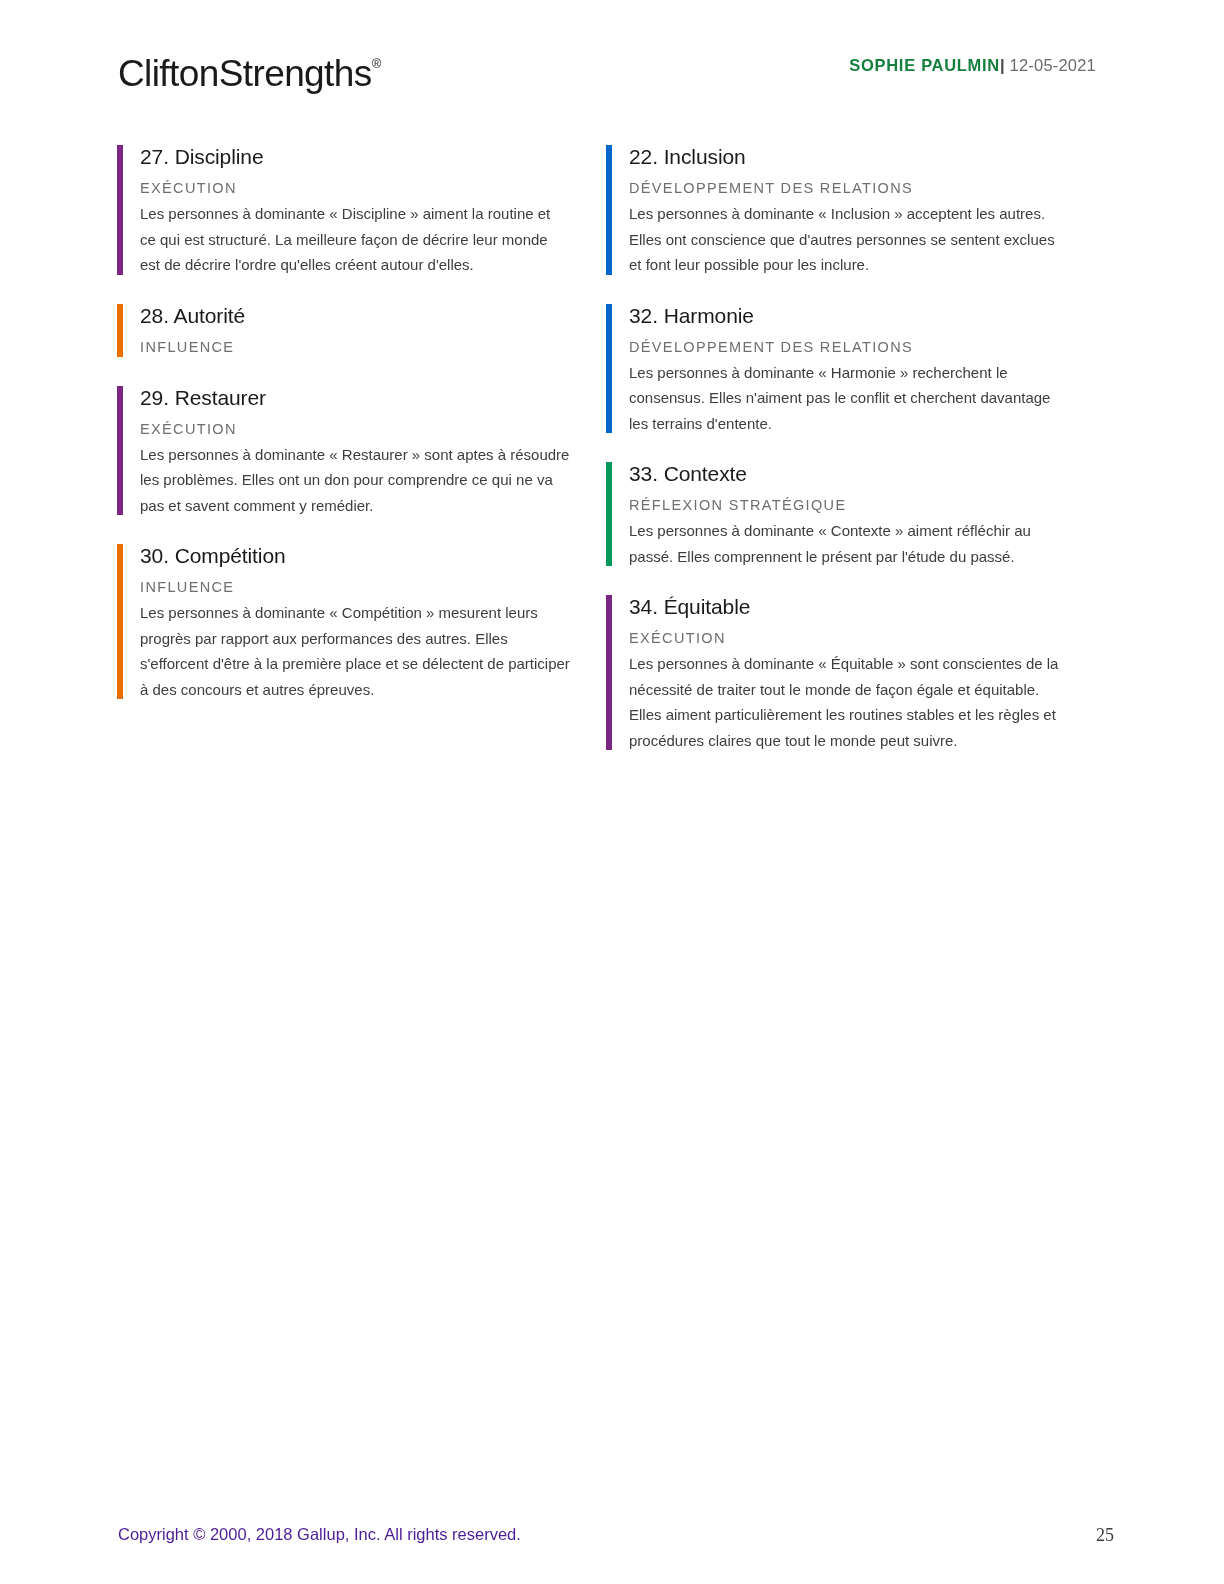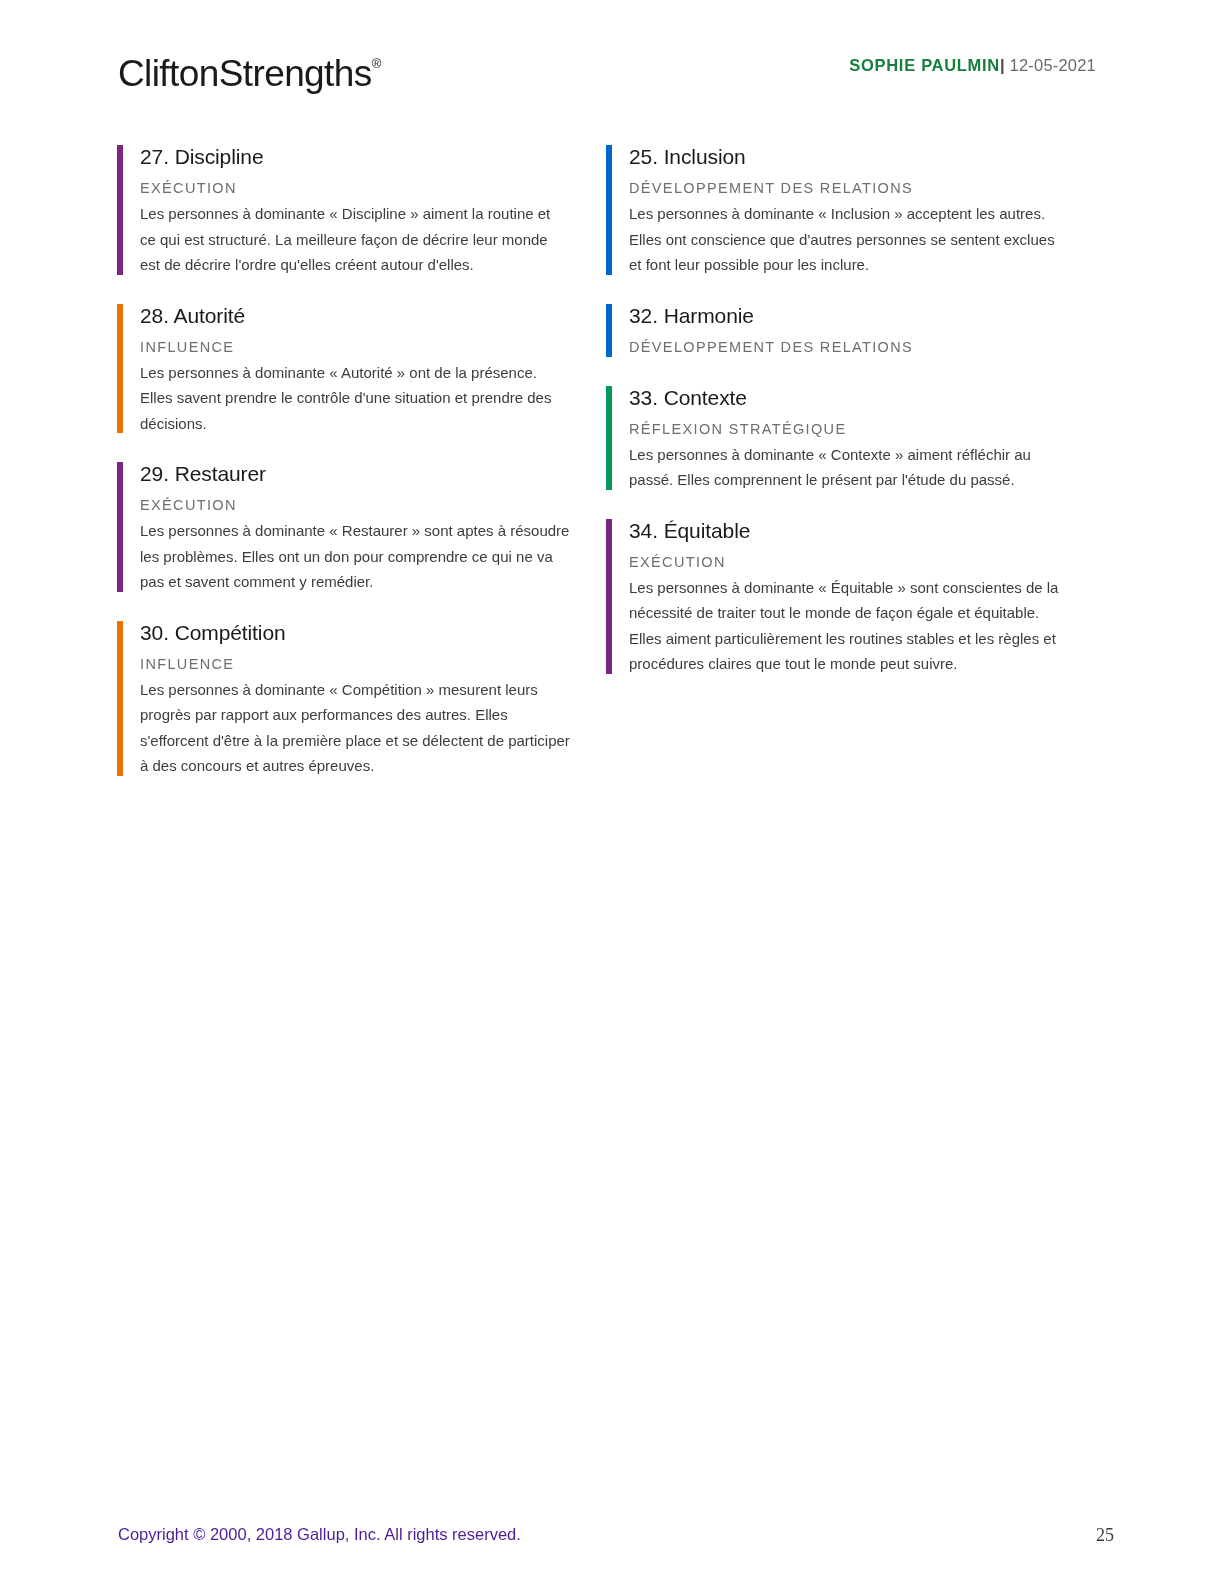--- a/index.html
+++ b/index.html
@@ -156,47 +156,47 @@
     <div class="theme-card">
       <div class="theme-bar" style="background-color: rgb(123, 38, 130);"></div>
       <div class="theme-title">27. Discipline</div>
       <div class="theme-domain">EXÉCUTION</div>
       <div class="theme-desc">Les personnes à dominante « Discipline » aiment la routine et ce qui est structuré. La meilleure façon de décrire leur monde est de décrire l'ordre qu'elles créent autour d'elles.</div>
     </div>
     <div class="theme-card">
       <div class="theme-bar" style="background-color: rgb(237, 112, 0);"></div>
       <div class="theme-title">28. Autorité</div>
       <div class="theme-domain">INFLUENCE</div>
-      <div class="theme-desc">Les personnes à dominante « Autorité » ont de la présence. Elles savent prendre le contrôle d'une situation et prendre des décisions.</div>
     </div>
     <div class="theme-card">
       <div class="theme-bar" style="background-color: rgb(123, 38, 130);"></div>
       <div class="theme-title">29. Restaurer</div>
       <div class="theme-domain">EXÉCUTION</div>
       <div class="theme-desc">Les personnes à dominante « Restaurer » sont aptes à résoudre les problèmes. Elles ont un don pour comprendre ce qui ne va pas et savent comment y remédier.</div>
     </div>
     <div class="theme-card">
       <div class="theme-bar" style="background-color: rgb(237, 112, 0);"></div>
       <div class="theme-title">30. Compétition</div>
       <div class="theme-domain">INFLUENCE</div>
       <div class="theme-desc">Les personnes à dominante « Compétition » mesurent leurs progrès par rapport aux performances des autres. Elles s'efforcent d'être à la première place et se délectent de participer à des concours et autres épreuves.</div>
     </div>
   </div>
 
   <div class="theme-column">
     <div class="theme-card">
       <div class="theme-bar" style="background-color: rgb(0, 102, 204);"></div>
-      <div class="theme-title">25. Inclusion</div>
+      <div class="theme-title">22. Inclusion</div>
       <div class="theme-domain">DÉVELOPPEMENT DES RELATIONS</div>
       <div class="theme-desc">Les personnes à dominante « Inclusion » acceptent les autres. Elles ont conscience que d'autres personnes se sentent exclues et font leur possible pour les inclure.</div>
     </div>
     <div class="theme-card">
       <div class="theme-bar" style="background-color: rgb(0, 102, 204);"></div>
       <div class="theme-title">32. Harmonie</div>
       <div class="theme-domain">DÉVELOPPEMENT DES RELATIONS</div>
+      <div class="theme-desc">Les personnes à dominante « Harmonie » recherchent le consensus. Elles n'aiment pas le conflit et cherchent davantage les terrains d'entente.</div>
     </div>
     <div class="theme-card">
       <div class="theme-bar" style="background-color: rgb(0, 153, 89);"></div>
       <div class="theme-title">33. Contexte</div>
       <div class="theme-domain">RÉFLEXION STRATÉGIQUE</div>
       <div class="theme-desc">Les personnes à dominante « Contexte » aiment réfléchir au passé. Elles comprennent le présent par l'étude du passé.</div>
     </div>
     <div class="theme-card">
       <div class="theme-bar" style="background-color: rgb(123, 38, 130);"></div>
       <div class="theme-title">34. Équitable</div>

